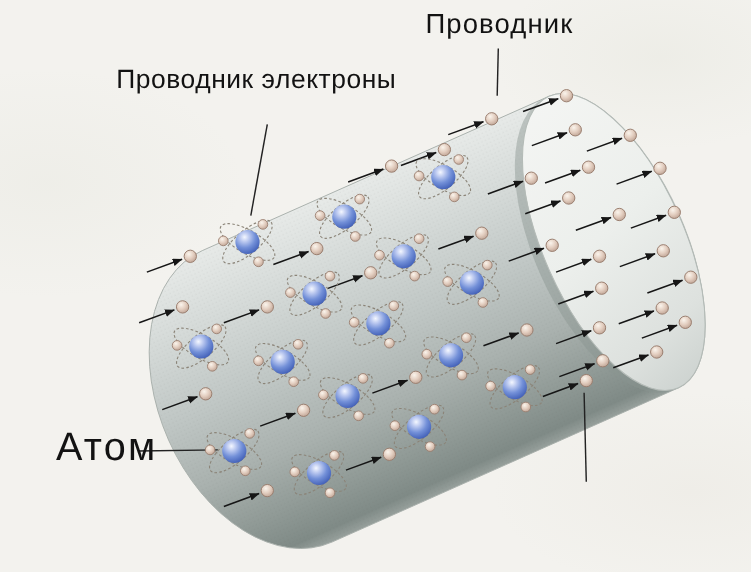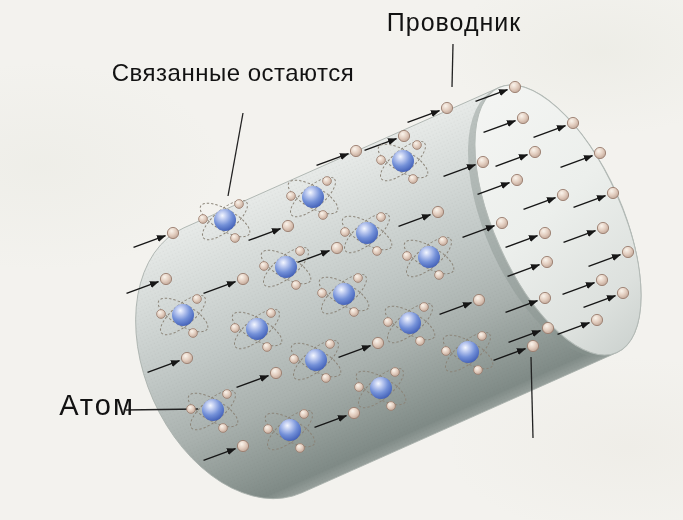--- a/index.html
+++ b/index.html
@@ -12,21 +12,21 @@
       radial-gradient(260px 130px at 92% 86%, rgba(198,189,170,.09), transparent 70%),
       #f3f2ee;
   }
   #scene{position:absolute;left:0;top:0;}
   .lbl{
     position:absolute;transform:translateX(-50%);
     white-space:nowrap;text-align:left;
     color:#121212;font-size:24px;line-height:23px;letter-spacing:.5px;
   }
   .lbl.single25{font-size:25px;letter-spacing:1px;}
-  .lbl.atom-size{font-size:29px;letter-spacing:2px;}
+  .lbl.atom-size{font-size:36px;letter-spacing:2px;}
 </style>
 </head>
 <body>
 
 <div class="stage">
 
   <svg id="scene" width="683" height="520" viewBox="0 0 683 520">
     <defs>
       <linearGradient id="bodyGrad" gradientUnits="userSpaceOnUse" x1="0" y1="-145" x2="0" y2="145">
         <stop offset="0" stop-color="#e7eae8"></stop>
@@ -261,19 +261,19 @@
       <circle cx="602" cy="280" r="5.6" fill="url(#electronGrad)" stroke="#9a7e6f" stroke-width="0.9"></circle>
       <circle cx="545" cy="298" r="5.6" fill="url(#electronGrad)" stroke="#9a7e6f" stroke-width="0.9"></circle>
       <circle cx="623" cy="293" r="5.6" fill="url(#electronGrad)" stroke="#9a7e6f" stroke-width="0.9"></circle>
       <circle cx="597" cy="320" r="5.6" fill="url(#electronGrad)" stroke="#9a7e6f" stroke-width="0.9"></circle>
       <circle cx="548" cy="328" r="5.6" fill="url(#electronGrad)" stroke="#9a7e6f" stroke-width="0.9"></circle>
     </svg>
 
   <div class="lbl single25" id="lbl-conductor" style="left: 454px; top: 11px;">Проводник</div>
 
   <div class="lbl" id="lbl-bound" style="left: 233px; top: 61px;">
-    <div>Связанные остаются</div>
+    <div>Проводник электроны</div>
   </div>
 
   <div class="lbl atom-size" id="lbl-atom" style="left: 97px; top: 394px;">Атом</div>
 
 
 </div>
 
 </body></html>

